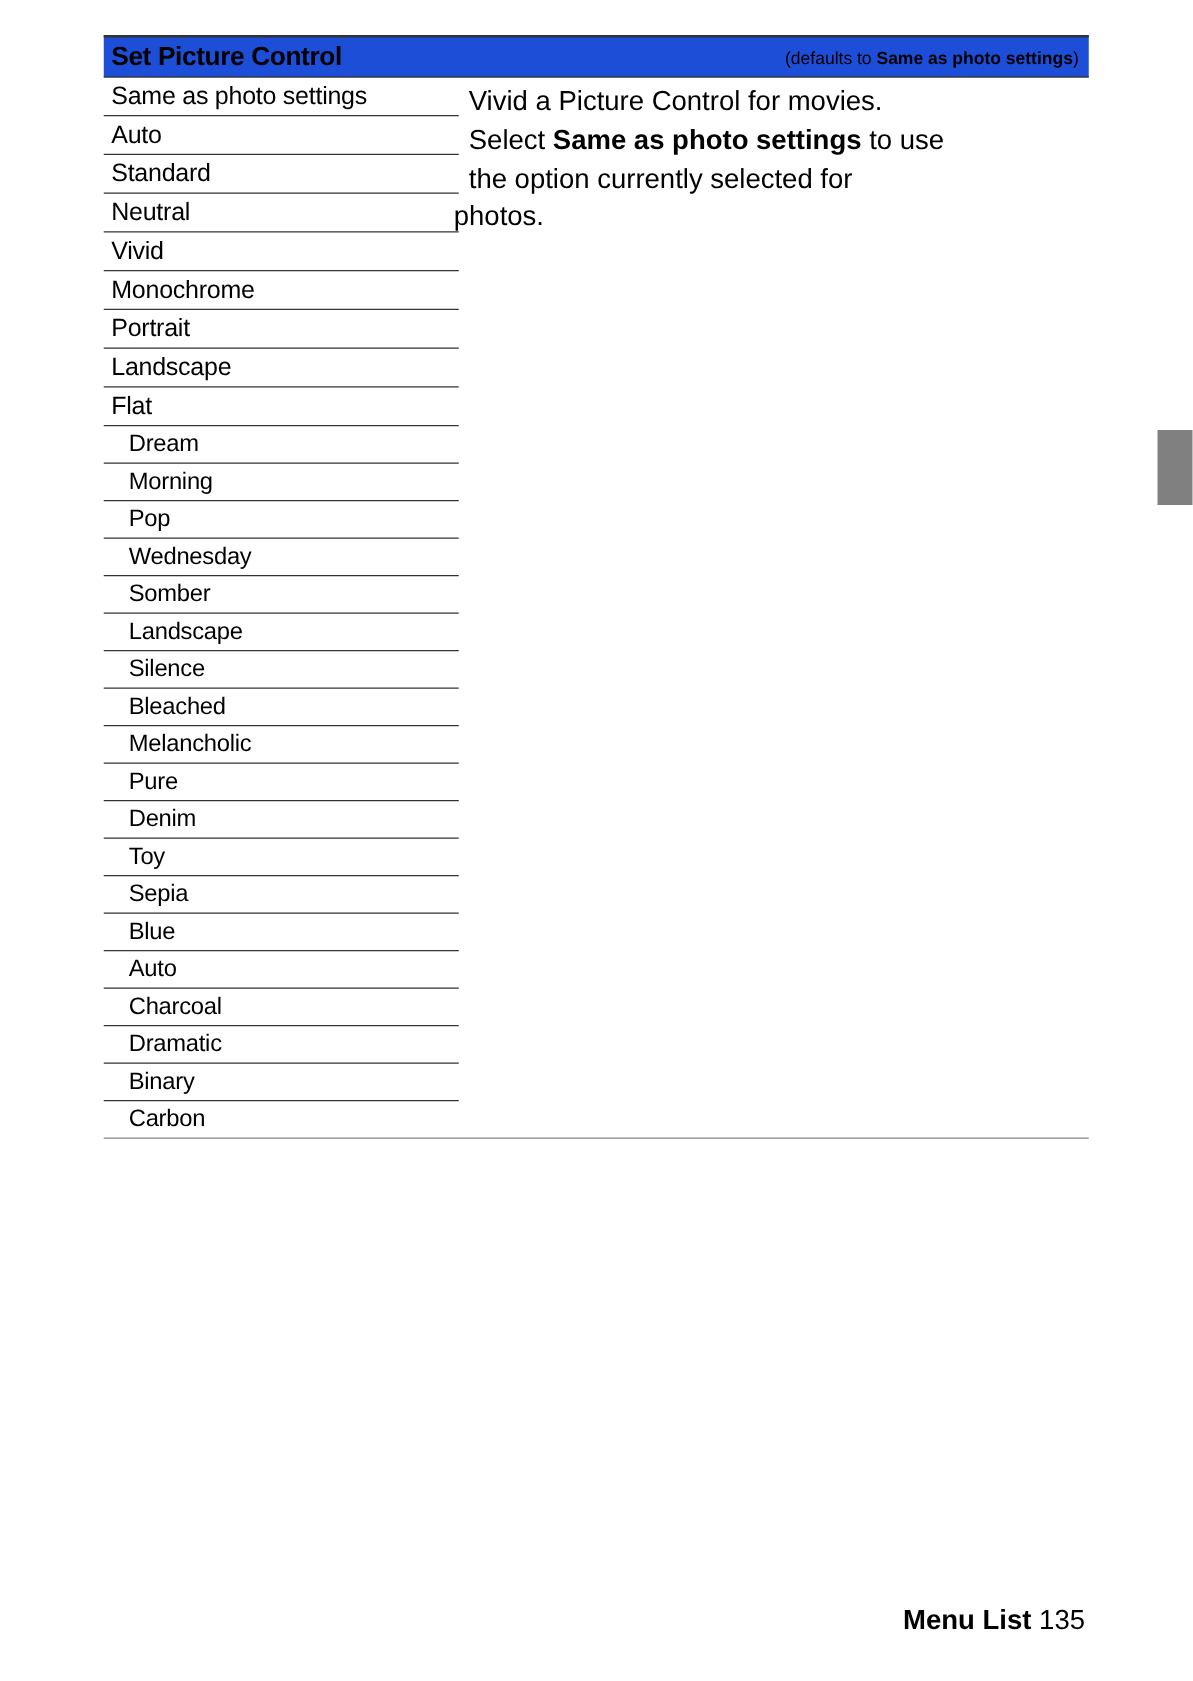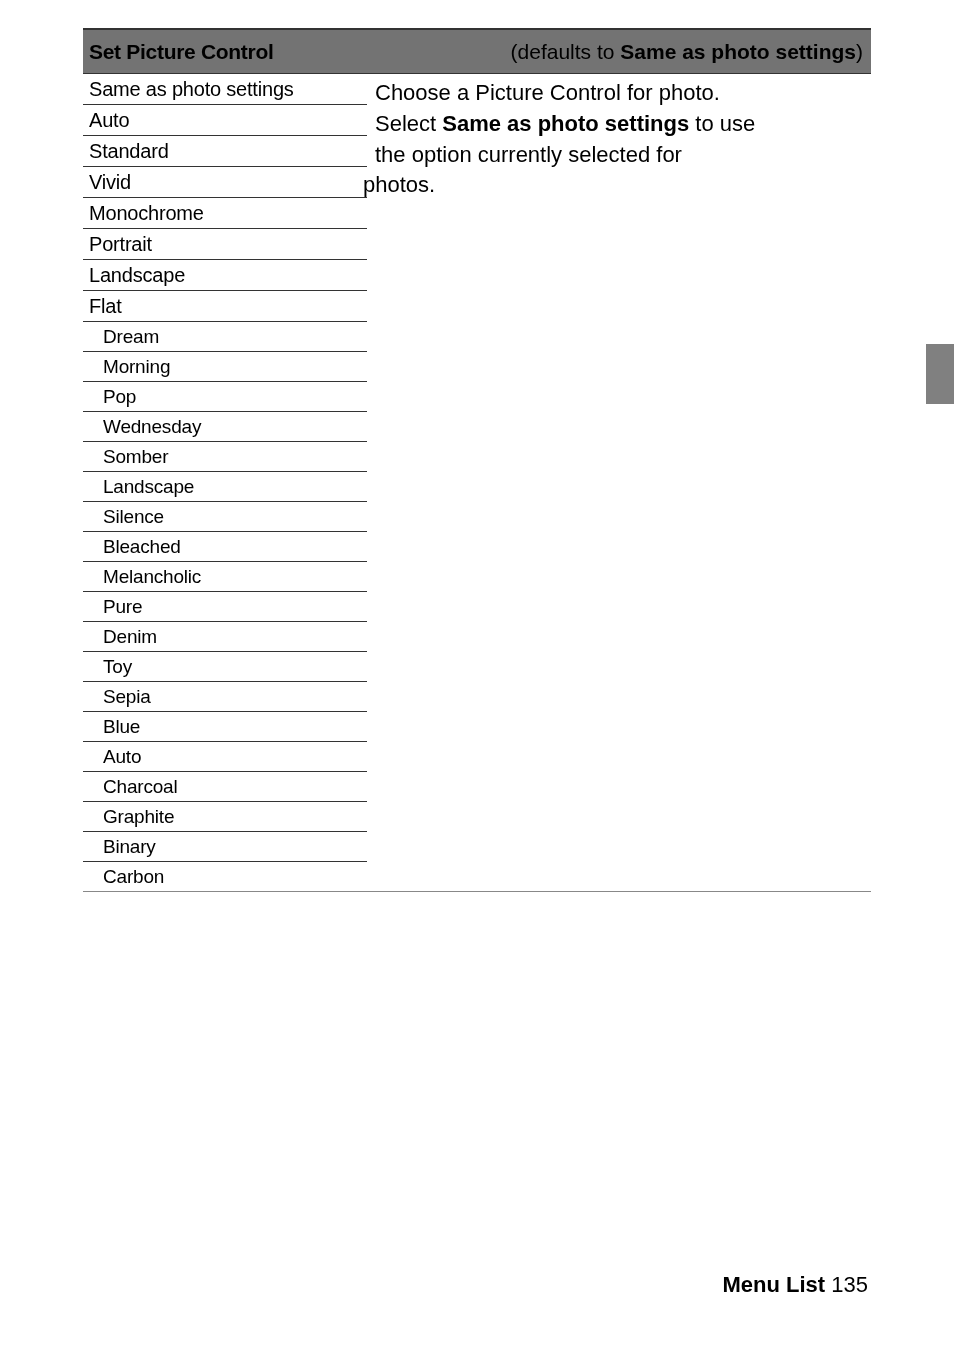--- a/index.html
+++ b/index.html
@@ -15,36 +15,36 @@
       position: relative;
     }
     .page {
       padding: 28px 83px 0 83px;
       width: 100%;
       height: 100%;
       position: relative;
     }
     .header-row {
       display: flex;
-      background: #737373;
+      background: #1d4ed8;
       border-top: 2px solid #333;
       border-bottom: 1px solid #333;
-      height: 46px;
+      height: 34px;
       align-items: center;
     }
     .header-title {
       font-weight: bold;
       font-size: 21px;
       padding-left: 6px;
       flex: 1;
       font-stretch: condensed;
       letter-spacing: -0.3px;
     }
     .header-default {
-      font-size: 21px;
+      font-size: 14px;
       padding-right: 8px;
       text-align: right;
     }
     .header-default .bold {
       font-weight: bold;
     }
     .content {
       display: flex;
     }
     .options-col {
@@ -81,21 +81,21 @@
     .side-tab {
       position: absolute;
       right: 0;
       top: 344px;
       width: 28px;
       height: 60px;
       background: #808080;
     }
     .footer {
       position: absolute;
-      bottom: 47px;
+      bottom: 36px;
       right: 86px;
       font-size: 22px;
     }
     .footer .bold {
       font-weight: bold;
     }
   </style>
 </head>
 <body>
 
@@ -105,20 +105,21 @@
     <div class="header-default">
       <span>(defaults to </span><span class="bold">Same as photo settings</span><span>)</span>
     </div>
   </div>
 
   <div class="content">
     <div class="options-col" id="options-list">
     <div class="option-item">Same as photo settings</div>
         <div class="option-item">Auto</div>
         <div class="option-item">Standard</div>
+        <div class="option-item">Neutral</div>
         <div class="option-item">Vivid</div>
         <div class="option-item">Monochrome</div>
         <div class="option-item">Portrait</div>
         <div class="option-item">Landscape</div>
         <div class="option-item">Flat</div>
         <div class="option-item indent">Dream</div>
         <div class="option-item indent">Morning</div>
         <div class="option-item indent">Pop</div>
         <div class="option-item indent">Wednesday</div>
         <div class="option-item indent">Somber</div>
@@ -126,26 +127,26 @@
         <div class="option-item indent">Silence</div>
         <div class="option-item indent">Bleached</div>
         <div class="option-item indent">Melancholic</div>
         <div class="option-item indent">Pure</div>
         <div class="option-item indent">Denim</div>
         <div class="option-item indent">Toy</div>
         <div class="option-item indent">Sepia</div>
         <div class="option-item indent">Blue</div>
         <div class="option-item indent">Auto</div>
         <div class="option-item indent">Charcoal</div>
-        <div class="option-item indent">Graphite</div>
+        <div class="option-item indent">Dramatic</div>
         <div class="option-item indent">Binary</div>
         <div class="option-item indent last-row">Carbon</div>
       </div>
     <div class="desc-col">
-      <span>Choose a Picture Control for photo. </span><br>
+      <span>Vivid a Picture Control for movies. </span><br>
       <span>Select </span><span class="bold">Same as photo settings</span><span> to use </span><br>
       <span>the option currently selected for </span><br>
       <span style="margin-left:-12px">photos.</span>
     </div>
   </div>
 
   <div class="side-tab"></div>
 
   <div class="footer">
     <span class="bold">Menu List</span>

